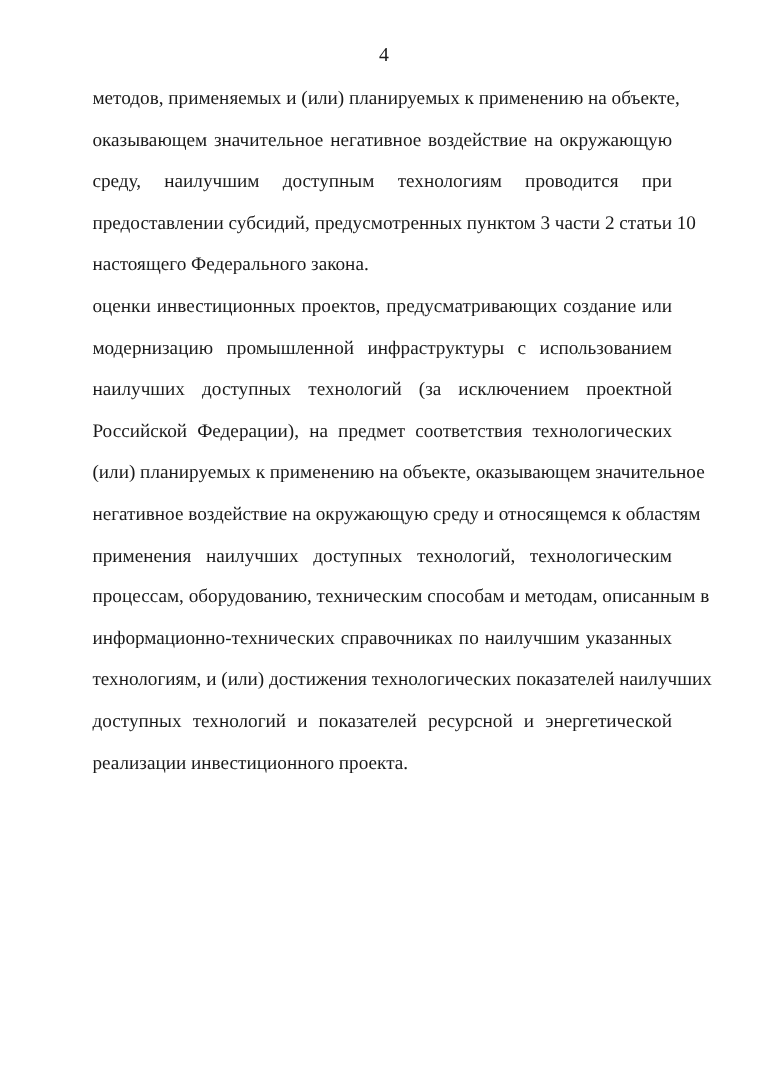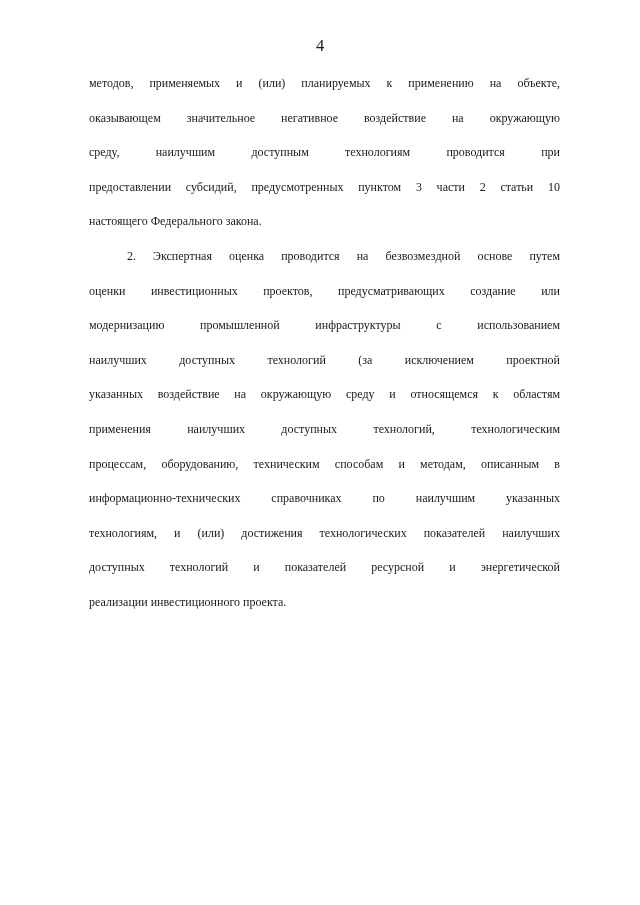--- a/index.html
+++ b/index.html
@@ -34,25 +34,24 @@
     .body-text {
       position: absolute;
       left: 77px;
       top: 71px;
       width: 483px;
     }
     .line {
       display: block;
       height: 34.6px;
       line-height: 24px;
-      font-size: 12px;
+      font-size: 16px;
       white-space: nowrap;
       text-align: justify;
       text-align-last: justify;
-      margin-left: 12px;
     }
     .line.last {
       text-align: right;
       text-align-last: left;
     }
     .line.indent {
       padding-left: 38px;
       box-sizing: border-box;
     }
   </style>
@@ -66,25 +65,26 @@
 
     <div>
       <span class="line">методов, применяемых и (или) планируемых к применению на объекте,</span>
       <span class="line">оказывающем значительное негативное воздействие на окружающую</span>
       <span class="line">среду, наилучшим доступным технологиям проводится при</span>
       <span class="line">предоставлении субсидий, предусмотренных пунктом 3 части 2 статьи 10</span>
       <span class="line last">настоящего Федерального закона.</span>
     </div>
 
     <div>
-      <span class="line indent">2. Экспертная оценка проводится на безвозмездной основе путем</span>
       <span class="line">оценки инвестиционных проектов, предусматривающих создание или</span>
       <span class="line">модернизацию промышленной инфраструктуры с использованием</span>
       <span class="line">наилучших доступных технологий (за исключением проектной</span>
-      <span class="line">указанных воздействие на окружающую среду и относящемся к областям</span>
+      <span class="line">Российской Федерации), на предмет соответствия технологических</span>
+      <span class="line">(или) планируемых к применению на объекте, оказывающем значительное</span>
+      <span class="line">негативное воздействие на окружающую среду и относящемся к областям</span>
       <span class="line">применения наилучших доступных технологий, технологическим</span>
       <span class="line">процессам, оборудованию, техническим способам и методам, описанным в</span>
       <span class="line">информационно-технических справочниках по наилучшим указанных</span>
       <span class="line">технологиям, и (или) достижения технологических показателей наилучших</span>
       <span class="line">доступных технологий и показателей ресурсной и энергетической</span>
       <span class="line last">реализации инвестиционного проекта.</span>
     </div>
   </div>
 </div>
 

